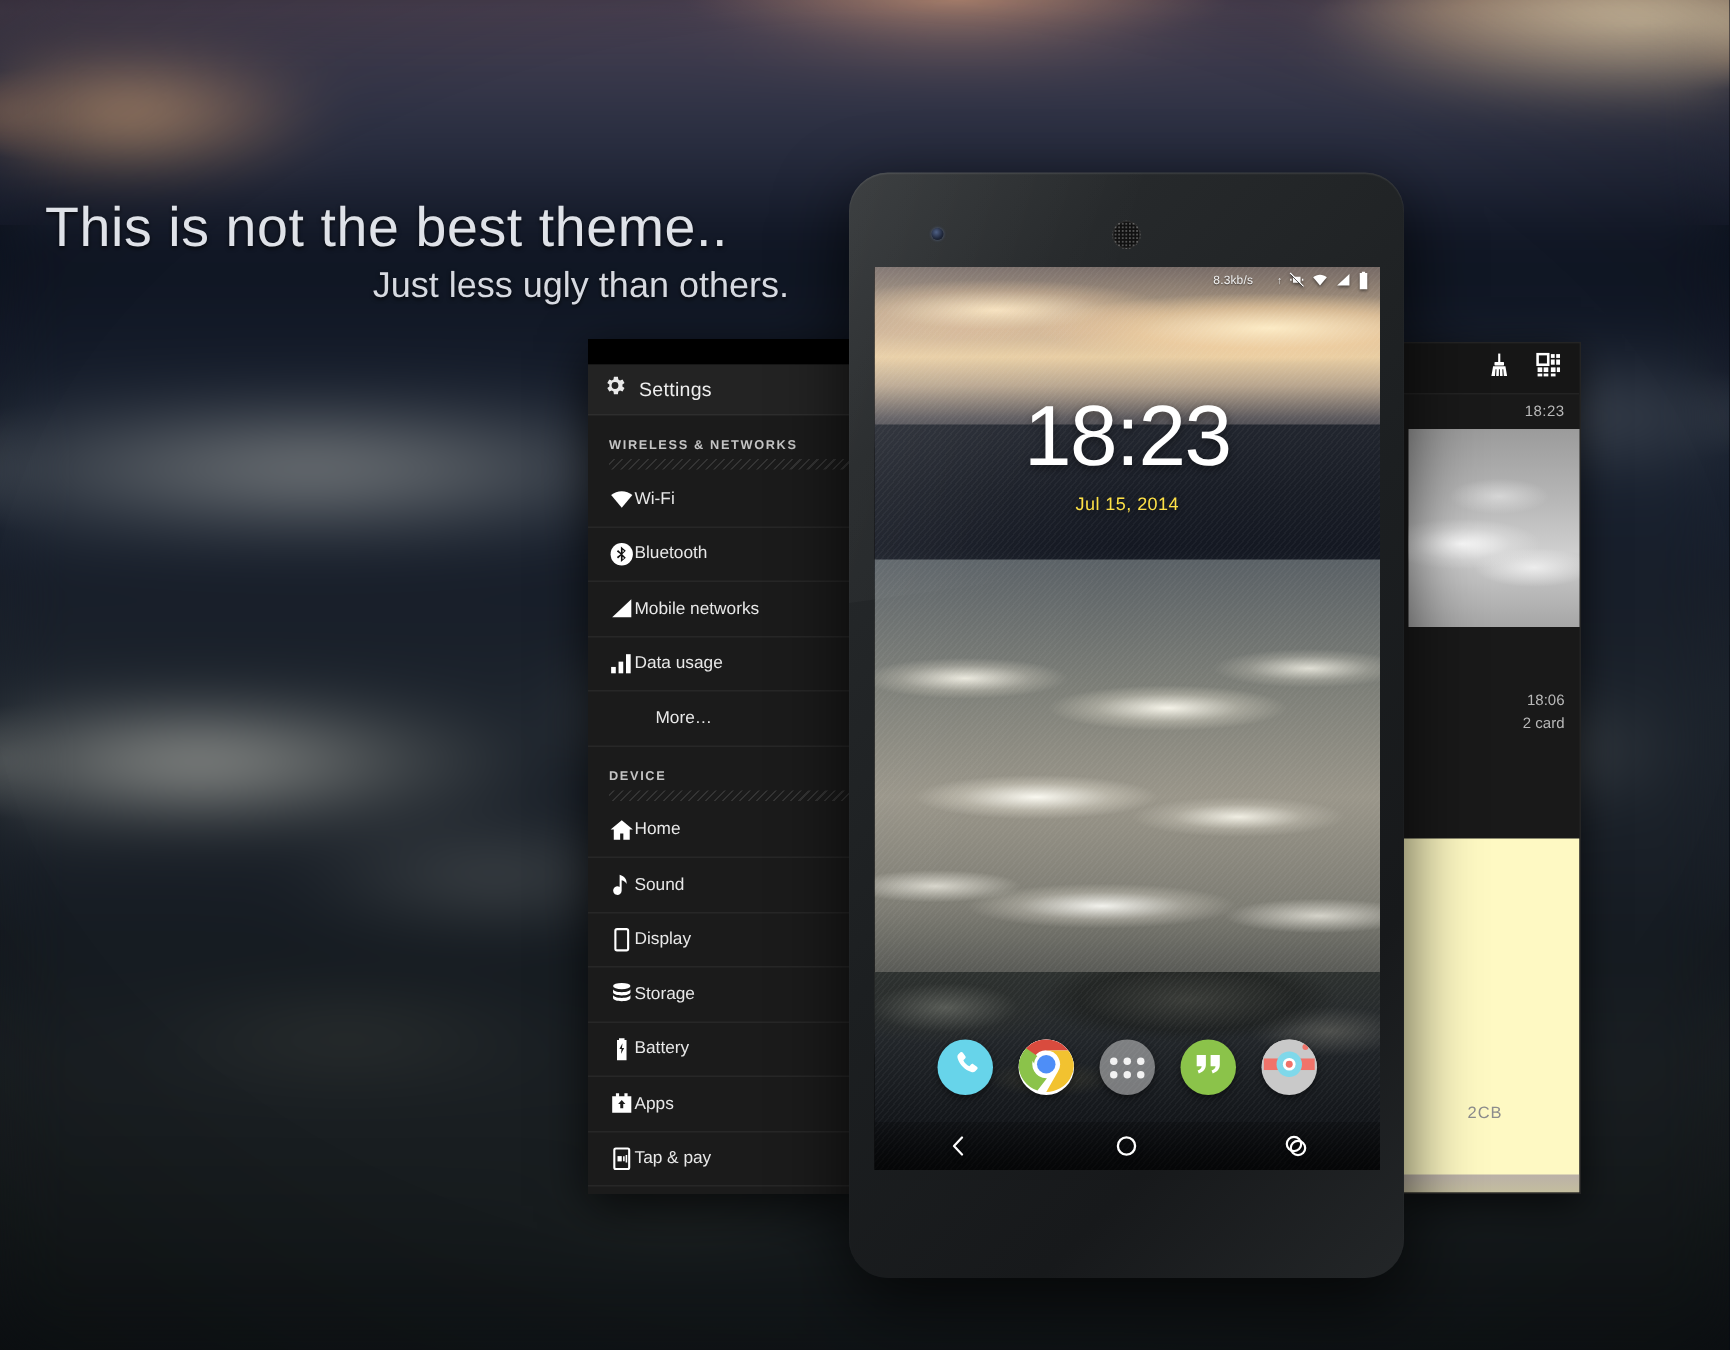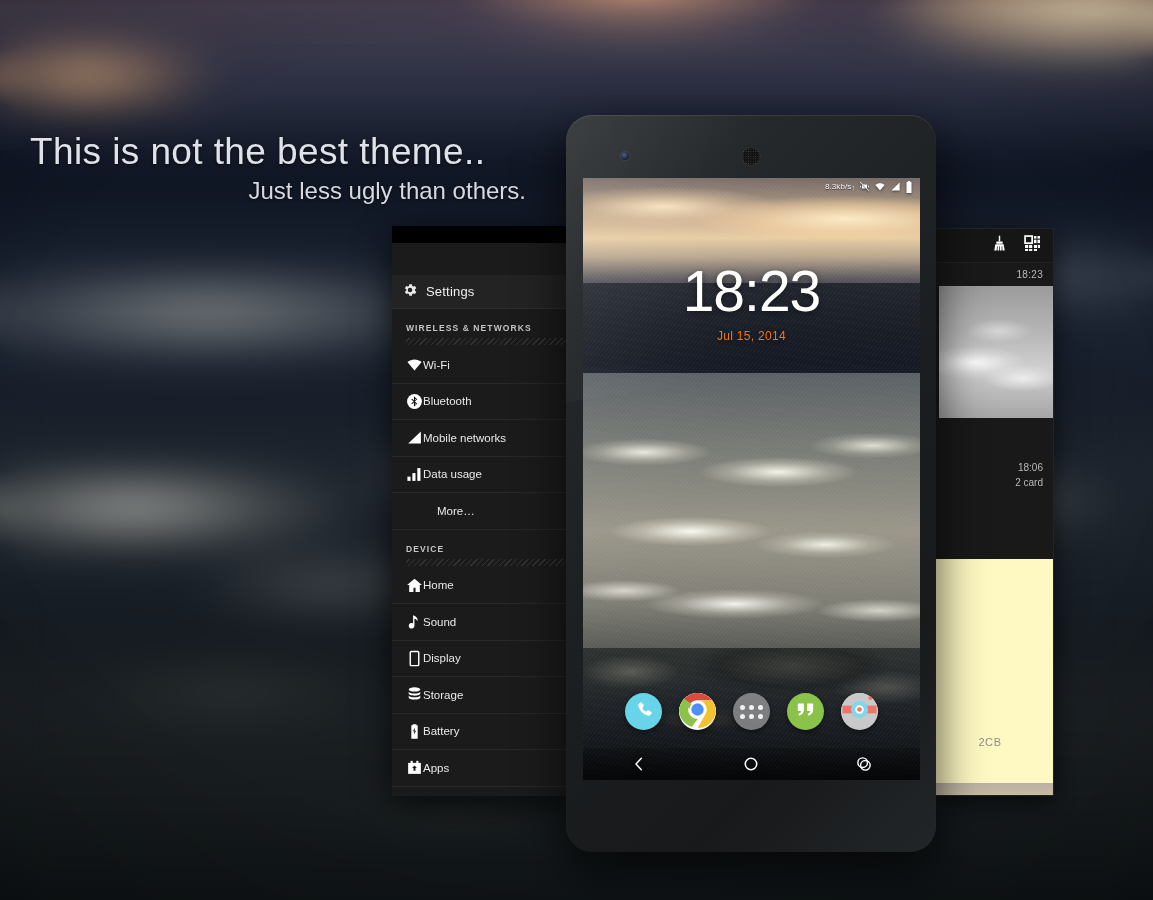--- a/index.html
+++ b/index.html
@@ -107,21 +107,21 @@
 
   
   #settings {
     position:absolute; left:392px; top:226px; width:184px; height:570px; z-index:10;
     background:#1b1b1b; box-shadow:0 8px 30px rgba(0,0,0,.7);
     overflow:hidden; border-right:1px solid rgba(255,255,255,.04);
   }
   #settings .st-statusbar { height:17px; background:#000; }
   #settings .st-header {
     height:34px; display:flex; align-items:center; gap:8px; padding-left:10px;
-    background:#232323; border-bottom:1px solid rgba(255,255,255,.05);margin-top:32px;
+    background:#232323; border-bottom:1px solid rgba(255,255,255,.05);
   }
   #settings .st-header .st-title { font-size:13px; color:#eee; letter-spacing:.2px; }
   #settings .st-scroll { height:519px; overflow:hidden; }
   #settings .st-sect-head {
     font-size:8.5px; font-weight:bold; color:#c4c4c4; letter-spacing:1.1px;
     padding:14px 0 5px 14px;
   }
   #settings .st-hatch {
     height:7px; margin:0 0 2px 14px; margin-right:2px;
     background-image:repeating-linear-gradient(-45deg, rgba(255,255,255,.11) 0 1px, rgba(0,0,0,0) 1px 4px);
@@ -220,36 +220,36 @@
     background:linear-gradient(118deg, rgba(255,255,255,.07) 0%, rgba(255,255,255,.02) 26%, rgba(255,255,255,0) 42%);
   }
 
   
   .ph-status {
     position:absolute; left:0; right:0; top:0; height:17px; z-index:5;
     display:flex; align-items:center; justify-content:flex-end; gap:4px; padding-right:7px;
   }
   .ph-status .netspeed {
     font-size:8px; color:#f2f2f2; letter-spacing:.1px;
-    text-shadow:0 1px 1px rgba(0,0,0,.55); display:flex; align-items:flex-end;
+    text-shadow:0 1px 1px rgba(0,0,0,.55); display:flex; align-items:flex-end;gap:16px;
   }
   .ph-status .netspeed sup { font-size:7px; line-height:1; }
   .ph-status .si { color:#fff; display:flex; align-items:center; filter:drop-shadow(0 1px 1px rgba(0,0,0,.5)); }
 
   
   .ph-clock {
     position:absolute; left:0; right:0; top:85px; text-align:center; z-index:5;
   }
   .ph-clock .ck-time {
     font-size:57px; line-height:1; color:#fff; letter-spacing:-1px;
     text-shadow:0 2px 6px rgba(0,0,0,.45); font-weight:300;
   }
   .ph-clock .ck-time .mm { font-weight:400; }
   .ph-clock .ck-date {
-    font-size:12px; color:#f97316; margin-top:9px; letter-spacing:.3px;
+    font-size:12px; color:#fde047; margin-top:9px; letter-spacing:.3px;
     text-shadow:0 1px 4px rgba(0,0,0,.5);
   }
 
   
   .ph-dock {
     position:absolute; left:0; right:0; bottom:50px; z-index:5;
     display:flex; align-items:center; justify-content:center; gap:17px;
   }
   .dk { width:37px; height:37px; border-radius:50%; position:relative; overflow:hidden;
         box-shadow:0 2px 5px rgba(0,0,0,.45); display:flex; align-items:center; justify-content:center; }

